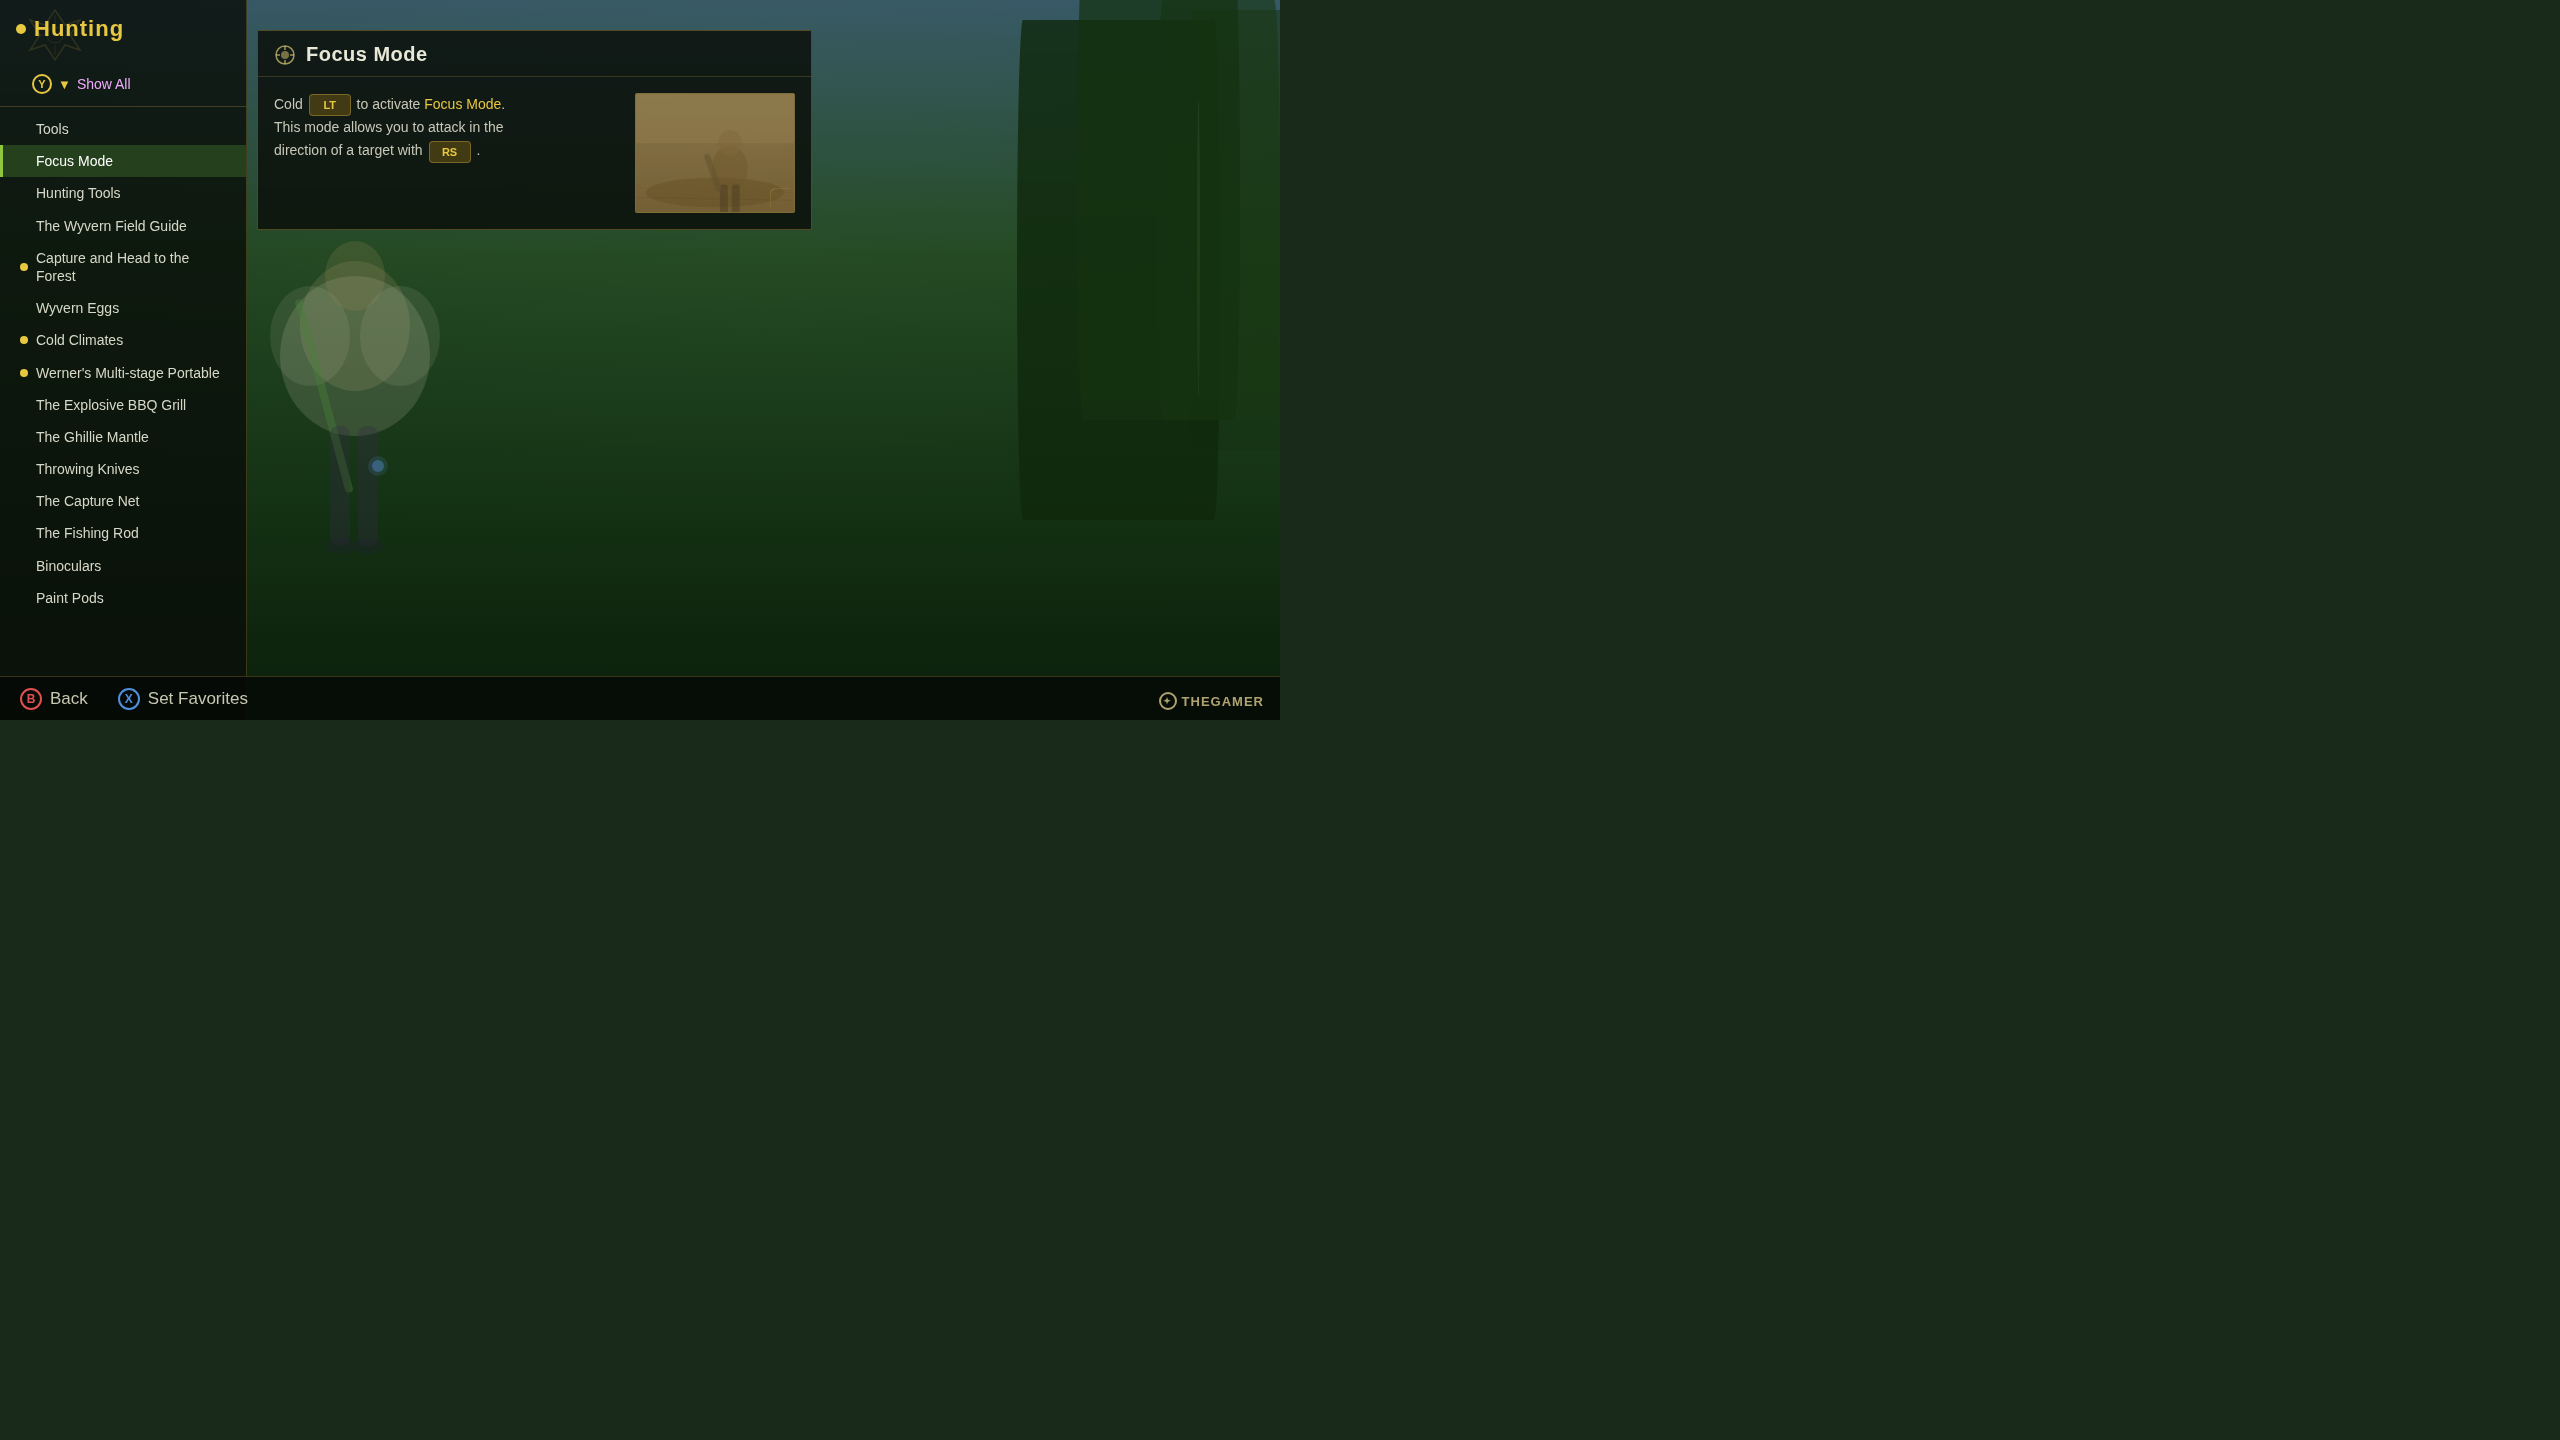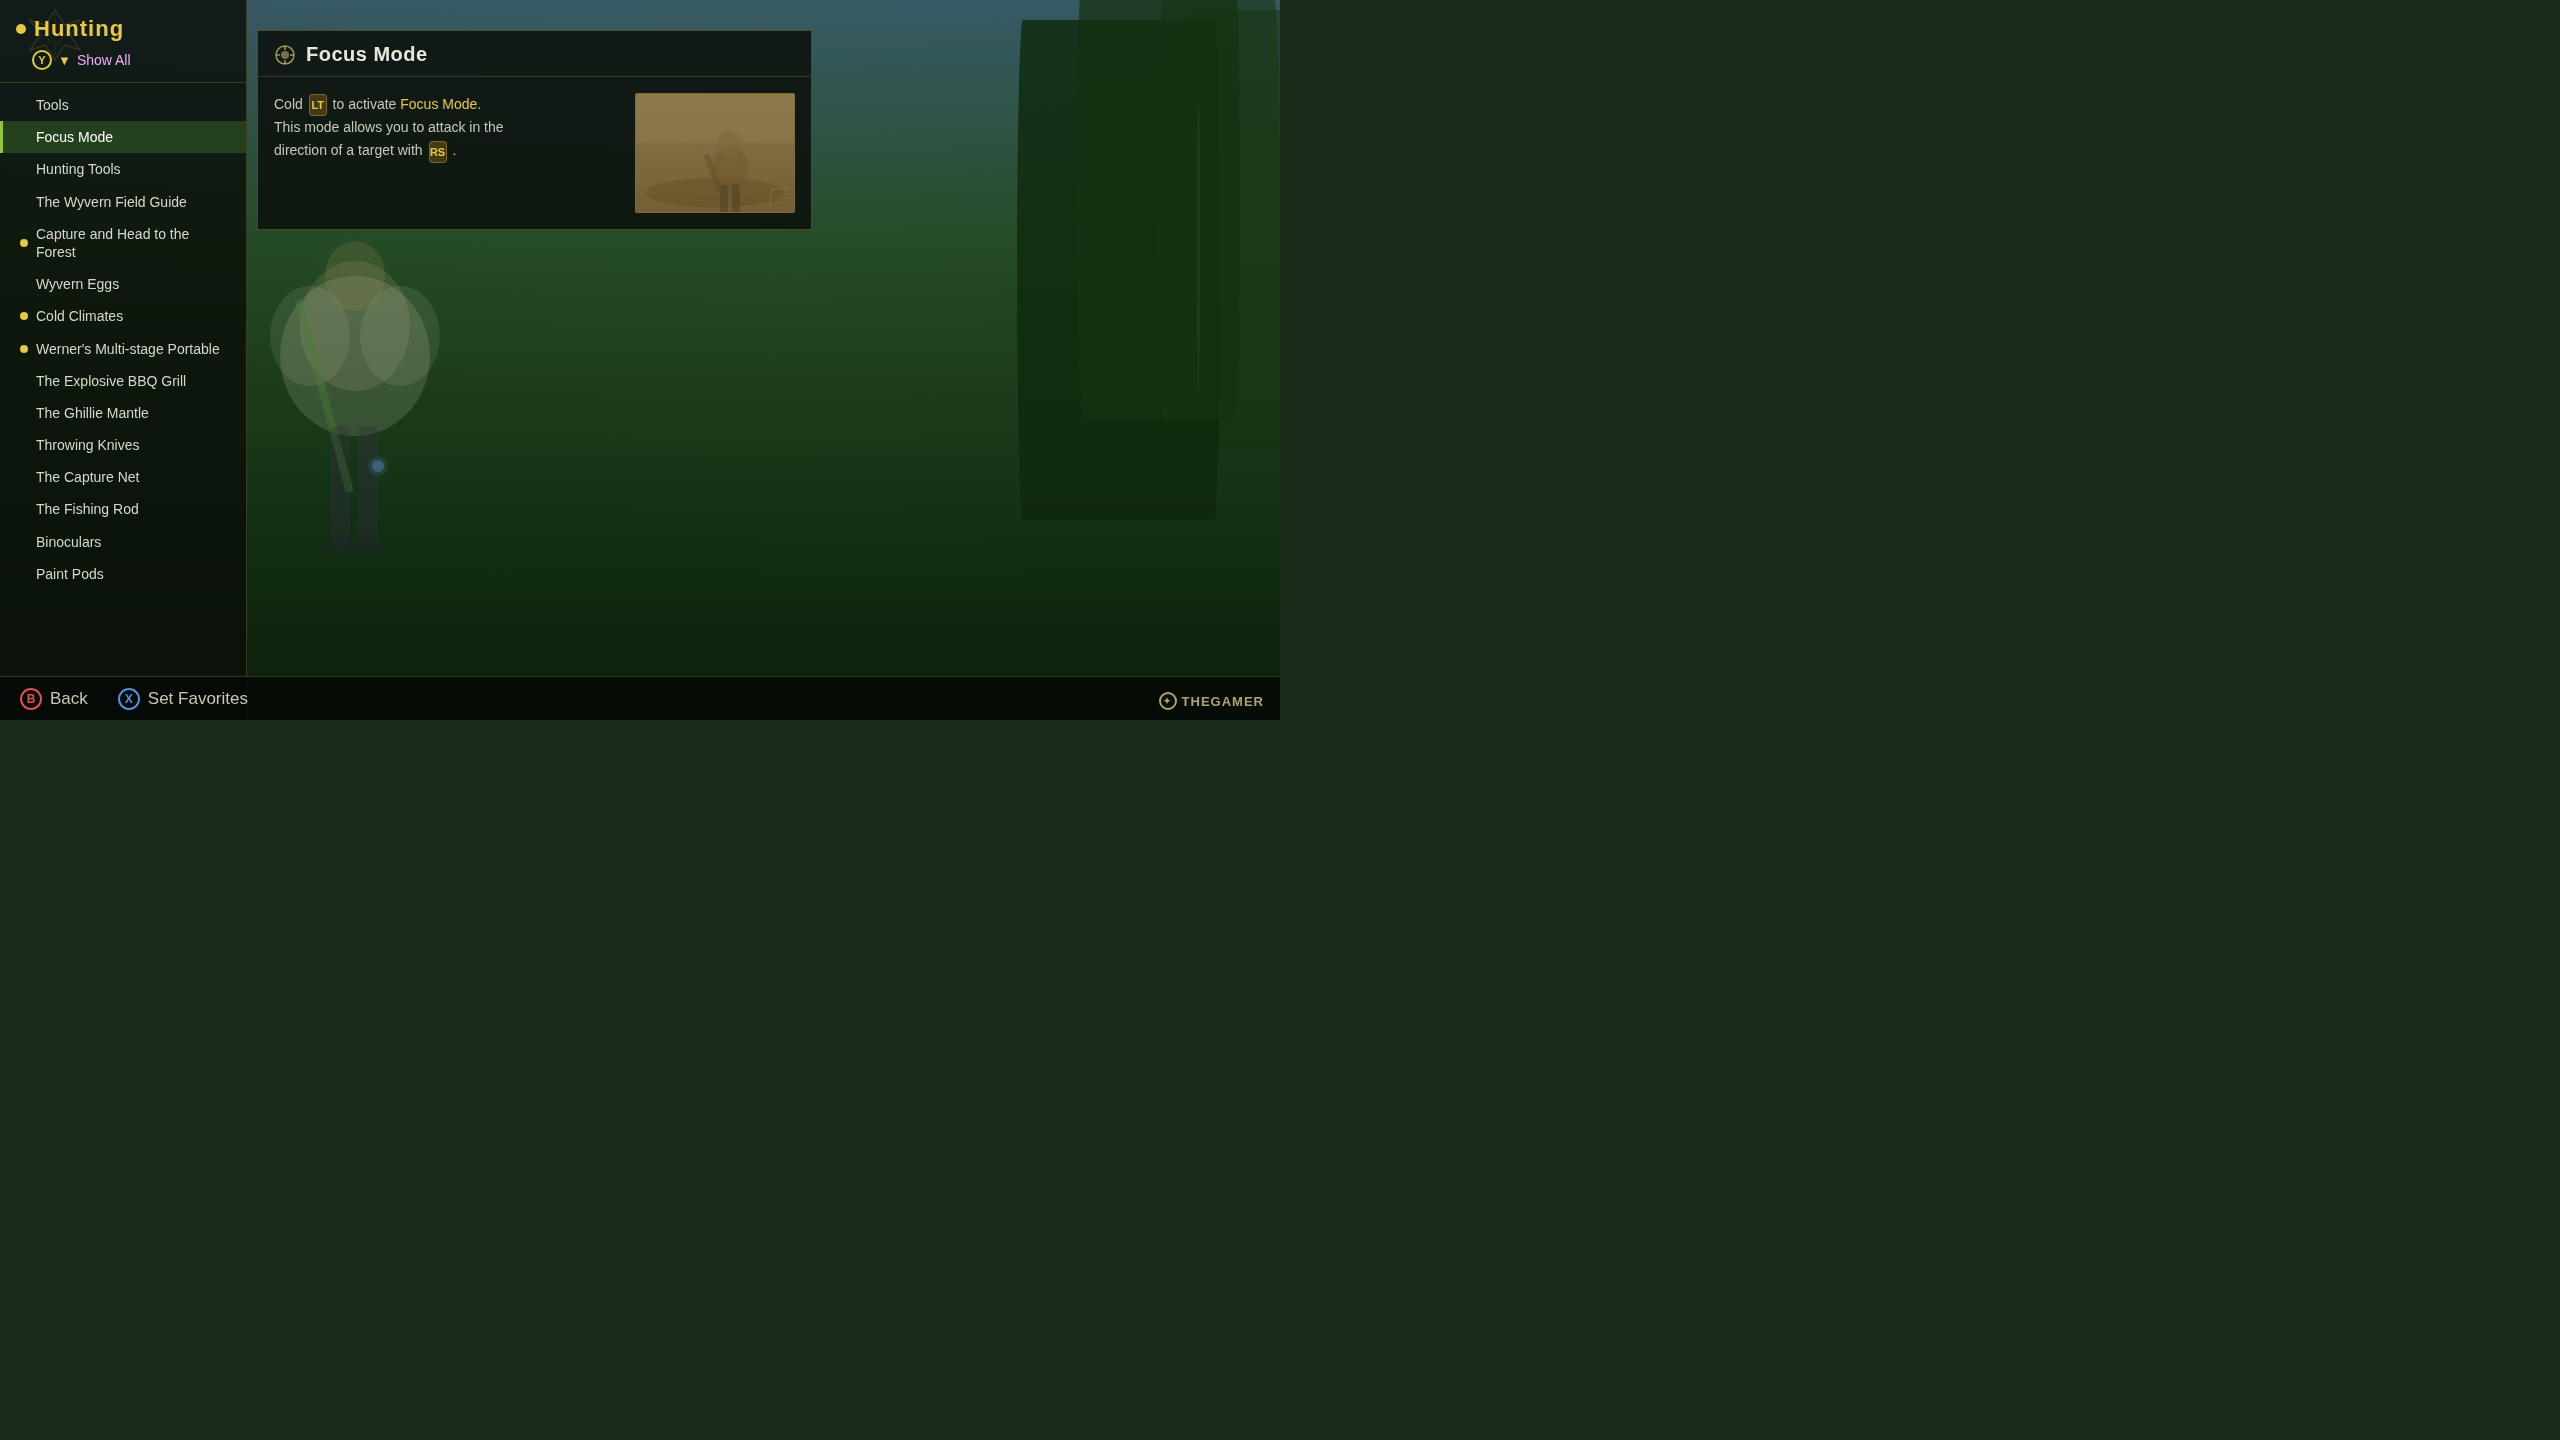--- a/index.html
+++ b/index.html
@@ -75,21 +75,21 @@
     
     .sidebar-header {
       padding: 16px 16px 8px 16px;
       border-bottom: 1px solid rgba(180,150,60,0.3);
     }
 
     .hunting-title-row {
       display: flex;
       align-items: center;
       gap: 8px;
-      margin-bottom: 4px;
+      margin-bottom: 28px;
     }
 
     .hunting-dot {
       width: 10px;
       height: 10px;
       background: #e8c840;
       border-radius: 50%;
       flex-shrink: 0;
     }
 
@@ -239,21 +239,21 @@
 
     .panel-text-area .highlight {
       color: #e8c840;
       font-weight: 500;
     }
 
     .button-icon {
       display: inline-flex;
       align-items: center;
       justify-content: center;
-      width: 18px;
+      width: 42px;
       height: 22px;
       border-radius: 4px;
       background: rgba(100,80,20,0.6);
       border: 1px solid rgba(180,150,60,0.5);
       color: #e8c840;
       font-size: 11px;
       font-weight: bold;
       vertical-align: middle;
       margin: 0 2px;
     }

